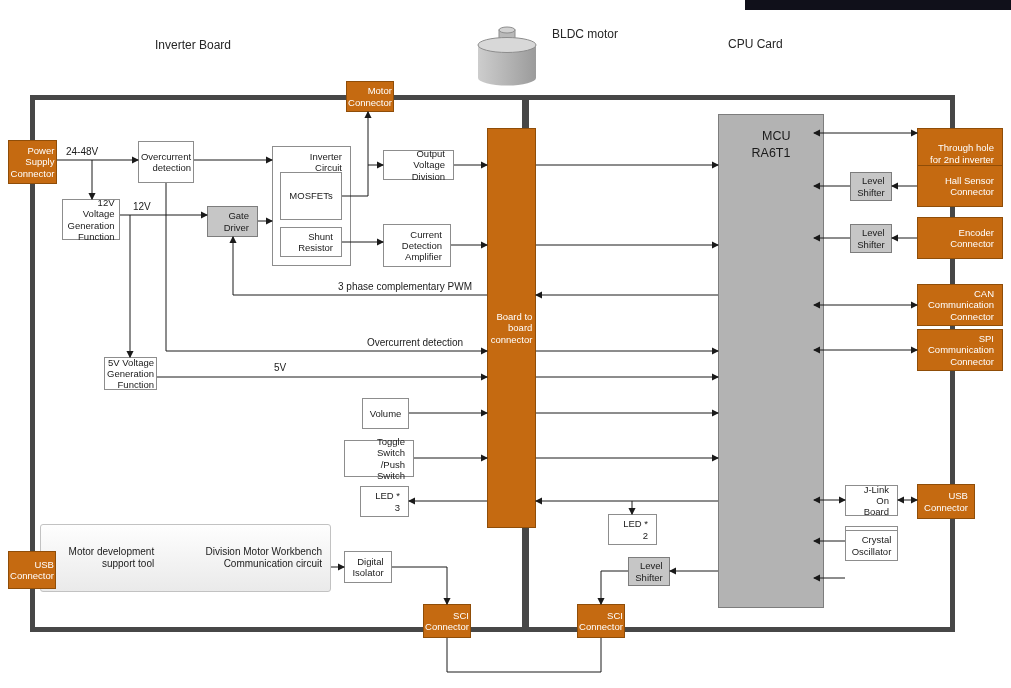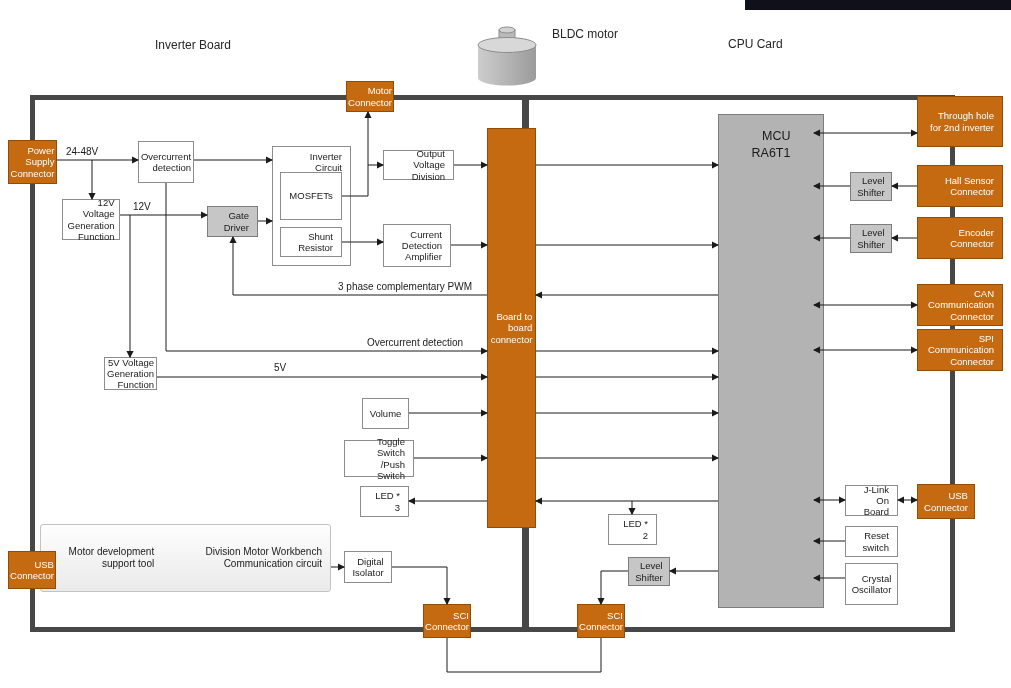--- a/index.html
+++ b/index.html
@@ -55,32 +55,32 @@
   <span>Division Motor Workbench Communication circuit</span>
 </div>
 <div class="bx o" style="left:8px;top:551px;width:48px;height:38px">USB Connector</div>
 <div class="bx w" style="left:344px;top:551px;width:48px;height:32px">Digital Isolator</div>
 <div class="bx o" style="left:423px;top:604px;width:48px;height:34px">SCI Connector</div>
 
 <div class="bx o" style="left:487px;top:128px;width:49px;height:400px">Board to board connector</div>
 
 <div class="bx mcu" style="left:718px;top:114px;width:106px;height:494px">MCU
 RA6T1</div>
-<div class="bx o" style="left:917px;top:96px;width:86px;height:51px">Through hole for 2nd inverter</div>
+<div class="bx o" style="left:917px;top:128px;width:86px;height:51px">Through hole for 2nd inverter</div>
 <div class="bx g" style="left:850px;top:172px;width:42px;height:29px">Level Shifter</div>
 <div class="bx o" style="left:917px;top:165px;width:86px;height:42px">Hall Sensor Connector</div>
 <div class="bx g" style="left:850px;top:224px;width:42px;height:29px">Level Shifter</div>
 <div class="bx o" style="left:917px;top:217px;width:86px;height:42px">Encoder Connector</div>
 <div class="bx o" style="left:917px;top:284px;width:86px;height:42px">CAN Communication Connector</div>
 <div class="bx o" style="left:917px;top:329px;width:86px;height:42px">SPI Communication Connector</div>
 <div class="bx w" style="left:608px;top:514px;width:49px;height:31px">LED * 2</div>
 <div class="bx w" style="left:845px;top:485px;width:53px;height:31px">J-Link On Board</div>
 <div class="bx o" style="left:917px;top:484px;width:58px;height:35px">USB Connector</div>
 <div class="bx w" style="left:845px;top:526px;width:53px;height:31px">Reset switch</div>
-<div class="bx w" style="left:845px;top:563px;width:53px;height:42px">Crystal Oscillator</div>
+<div class="bx w" style="left:845px;top:530px;width:53px;height:31px">Crystal Oscillator</div>
 <div class="bx g" style="left:628px;top:557px;width:42px;height:29px">Level Shifter</div>
 <div class="bx o" style="left:577px;top:604px;width:48px;height:34px">SCI Connector</div>
 
 <svg class="lines" width="1011" height="688" viewBox="0 0 1011 688">
   <defs>
     <marker id="arr" viewBox="0 0 10 10" refX="8.5" refY="5" markerWidth="7.5" markerHeight="7.5" orient="auto">
       <path d="M0,0 L10,5 L0,10 Z" fill="#1a1a1a"></path>
     </marker>
     <linearGradient id="motg" x1="0" y1="0" x2="1" y2="0">
       <stop offset="0" stop-color="#cdcdcd"></stop>

